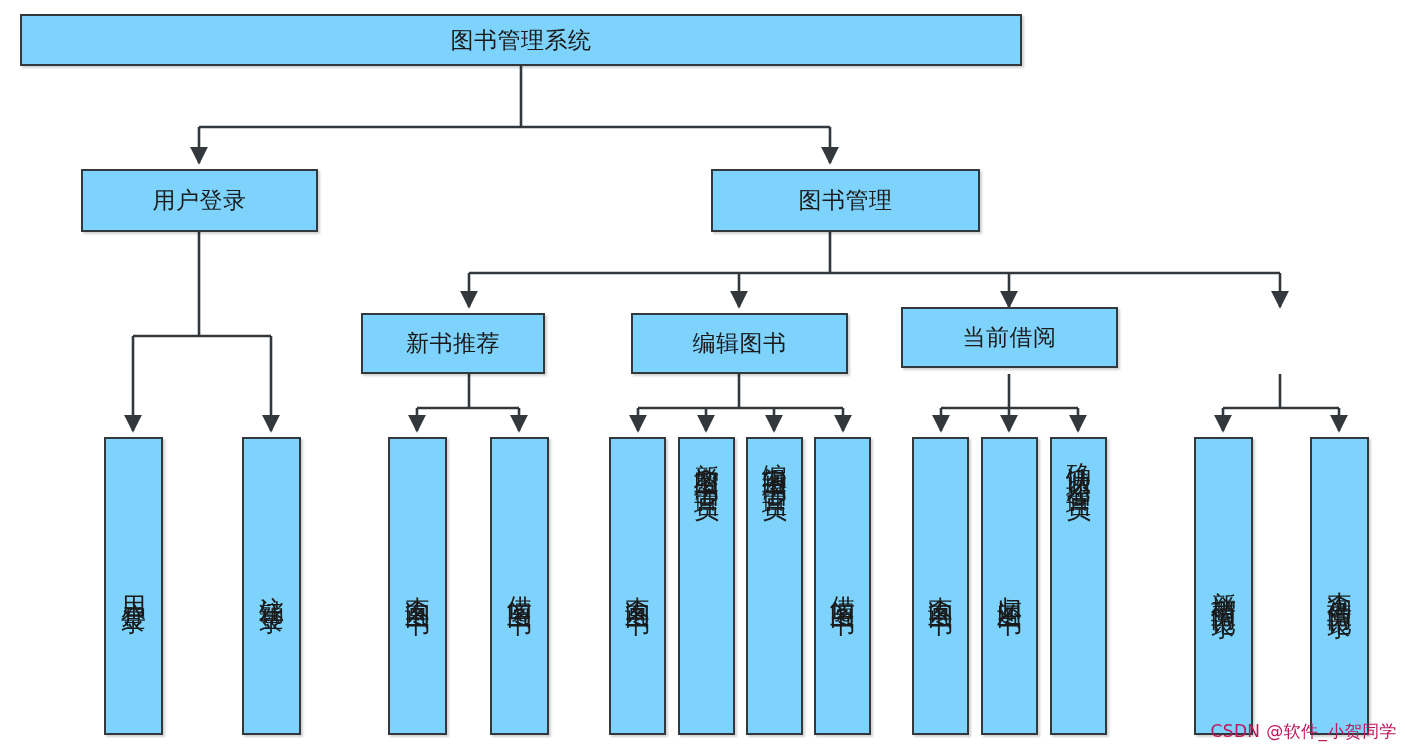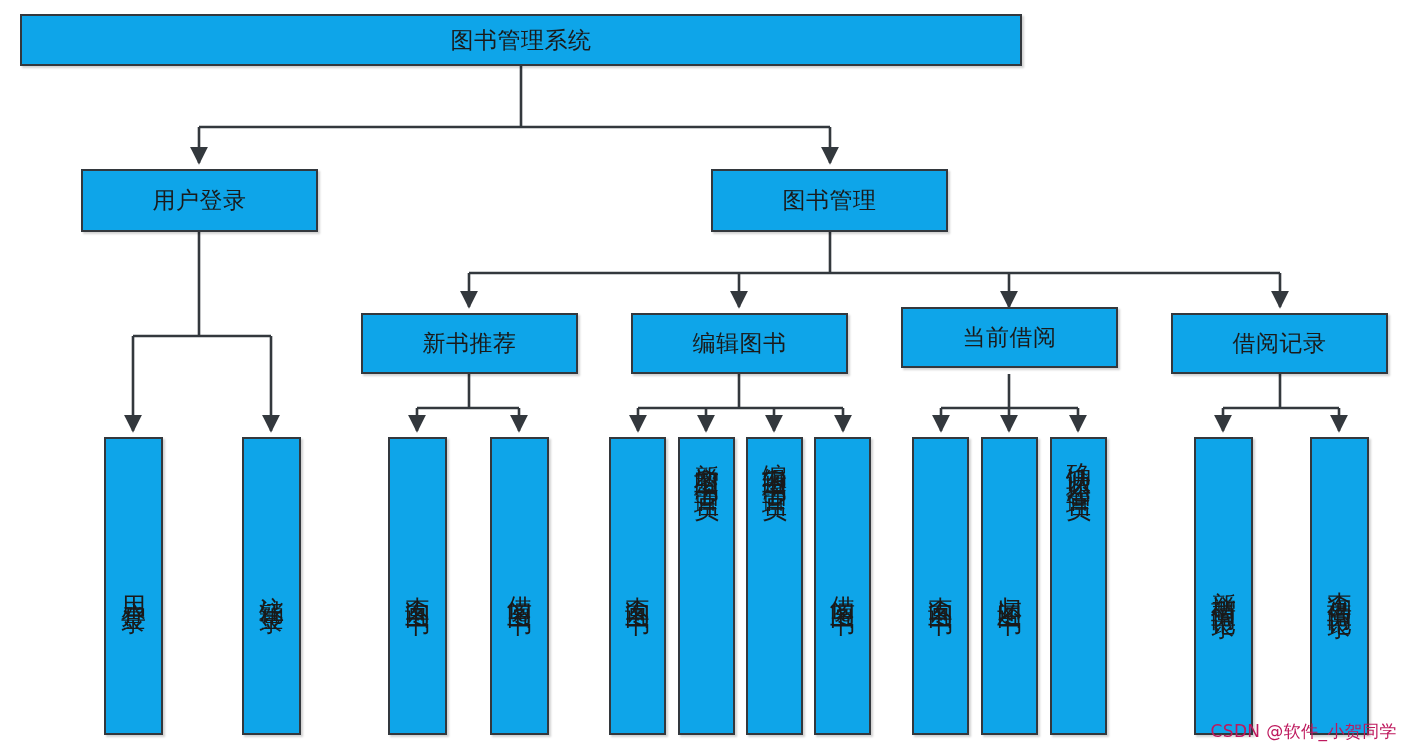--- a/index.html
+++ b/index.html
@@ -24,21 +24,21 @@
     position: absolute;
     left: 0;
     top: 0;
     width: 1405px;
     height: 747px;
     pointer-events: none;
   }
   .node {
     position: absolute;
     box-sizing: border-box;
-    background: #0ea5e9;
+    background: #7dd3fc;
     border: 2px solid #33383d;
     box-shadow: 2px 2px 2px rgba(0,0,0,0.18);
     display: flex;
     align-items: center;
     justify-content: center;
     z-index: 2;
   }
   .node-label {
     color: #1a1a1a;
     letter-spacing: 0.5px;
@@ -132,39 +132,36 @@
   </svg>
 
   <div class="node horizontal" style="left:20px; top:14px; width:1002px; height:52px;">
     <span class="node-label">图书管理系统</span>
   </div>
 
   <div class="node horizontal" style="left:81px; top:169px; width:237px; height:63px;">
     <span class="node-label">用户登录</span>
   </div>
 
-  <div class="node horizontal" style="left:711px; top:169px; width:237px; height:63px;">
+  <div class="node horizontal" style="left:711px; top:169px; width:269px; height:63px;">
     <span class="node-label">图书管理</span>
   </div>
 
-  <div class="node horizontal" style="left:361px; top:313px; width:217px; height:61px;align-items:center;">
+  <div class="node horizontal" style="left:361px; top:313px; width:184px; height:61px;align-items:center;">
     <span class="node-label">新书推荐</span>
   </div>
 
   <div class="node horizontal" style="left:631px; top:313px; width:217px; height:61px;">
     <span class="node-label">编辑图书</span>
   </div>
 
   <div class="node horizontal" style="left:901px; top:307px; width:217px; height:61px;">
     <span class="node-label">当前借阅</span>
   </div>
 
-  <div class="node horizontal" style="left:1171px; top:313px; width:217px; height:61px;">
-    <span class="node-label">借阅记录</span>
-  </div>
 
   <div class="node vertical centered" style="left:104px; top:437px; width:59px; height:298px;">
     <span class="node-label">用户登录</span>
   </div>
 
   <div class="node vertical centered" style="left:242px; top:437px; width:59px; height:298px;">
     <span class="node-label">注销登录</span>
   </div>
 
   <div class="node vertical centered" style="left:388px; top:437px; width:59px; height:298px;">

